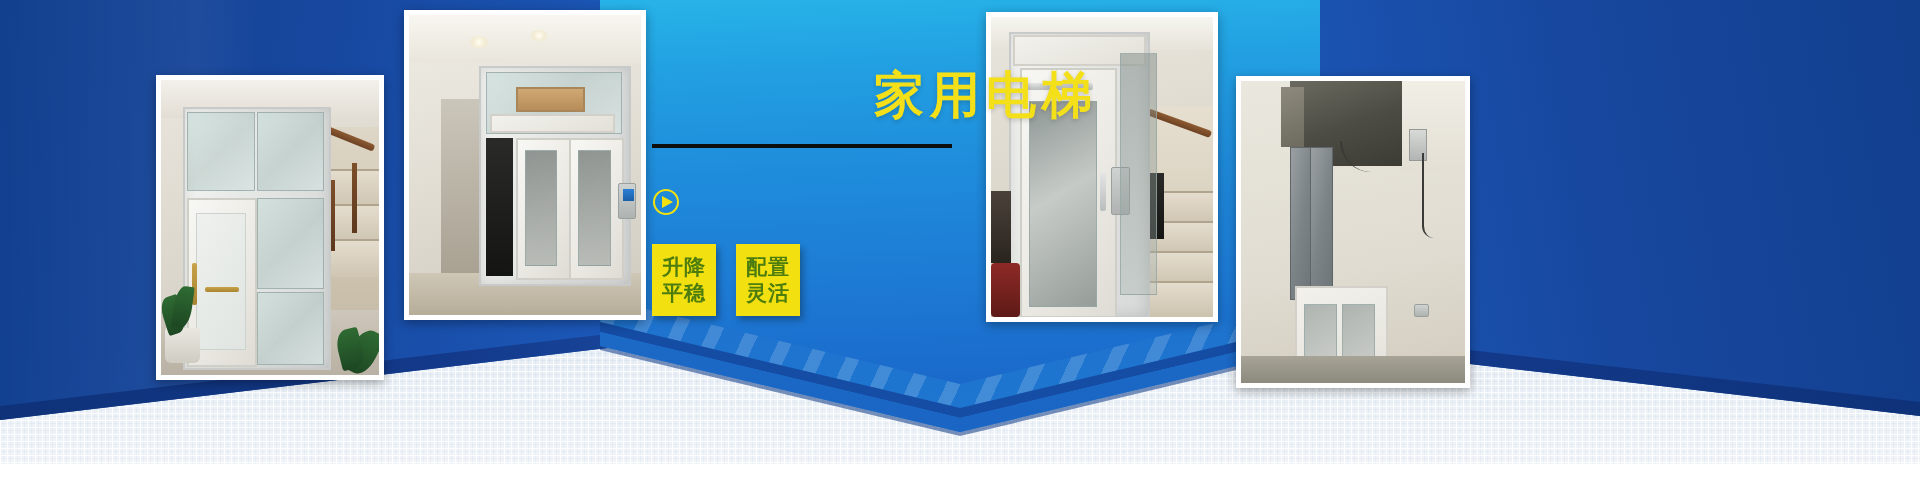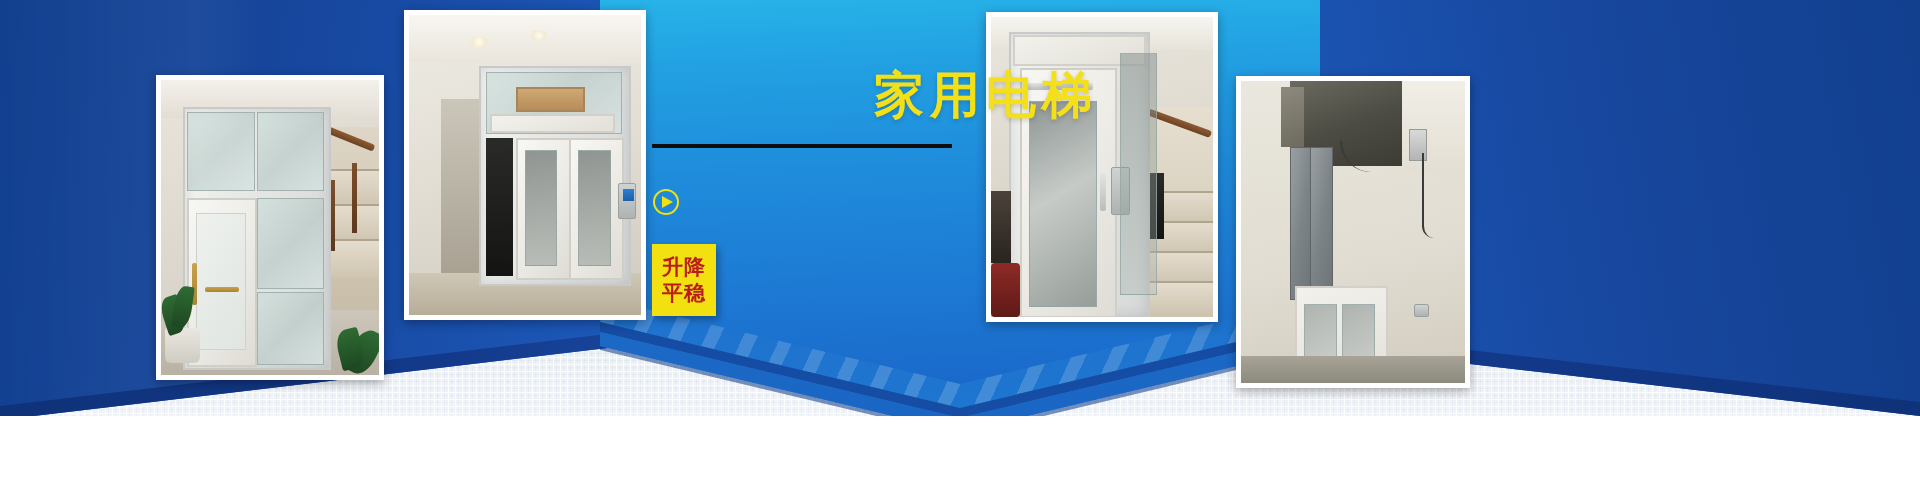--- a/index.html
+++ b/index.html
@@ -7,21 +7,21 @@
     padding: 0;
     background: #ffffff;
   }
   body {
     font-family: "Liberation Sans", "DejaVu Sans", sans-serif;
   }
 
   .banner {
     position: relative;
     width: 1920px;
-    height: 416px;
+    height: 464px;
     overflow: hidden;
     background: #e8eef5;
   }
 
   
   .mesh-bg {
     position: absolute;
     inset: 0;
     background-color: #e3eaf2;
     background-image:
@@ -317,21 +317,21 @@
     white-space: nowrap;
   }
   .badges {
     display: flex;
     gap: 20px;
     margin-top: 28px;
   }
   .badge {
     width: 64px;
     background: #f2e010;
-    color: #b91c1c;
+    color: #4d7c0f;
     font-size: 21px;
     font-weight: bold;
     line-height: 1.22;
     text-align: center;
     padding: 10px 2px 11px 2px;
     box-shadow: 3px 4px 7px rgba(0,0,0,0.30);
     letter-spacing: 1px;
     box-sizing: border-box;
   }
   .badge span { display: block; }
@@ -464,17 +464,21 @@
         <circle cx="14" cy="14" r="12" fill="none" stroke="#F2E010" stroke-width="2"></circle>
         <polygon points="10,8 21,14 10,20" fill="#F2E010"></polygon>
       </svg>
     </div>
 
     <div class="badges">
       <div class="badge">
         <span>升降</span>
         <span>平稳</span>
       </div>
+      <div class="badge">
+        <span>配置</span>
+        <span>灵活</span>
+      </div>
     </div>
 
   </div>
 
 </div>
 
 </body></html>

